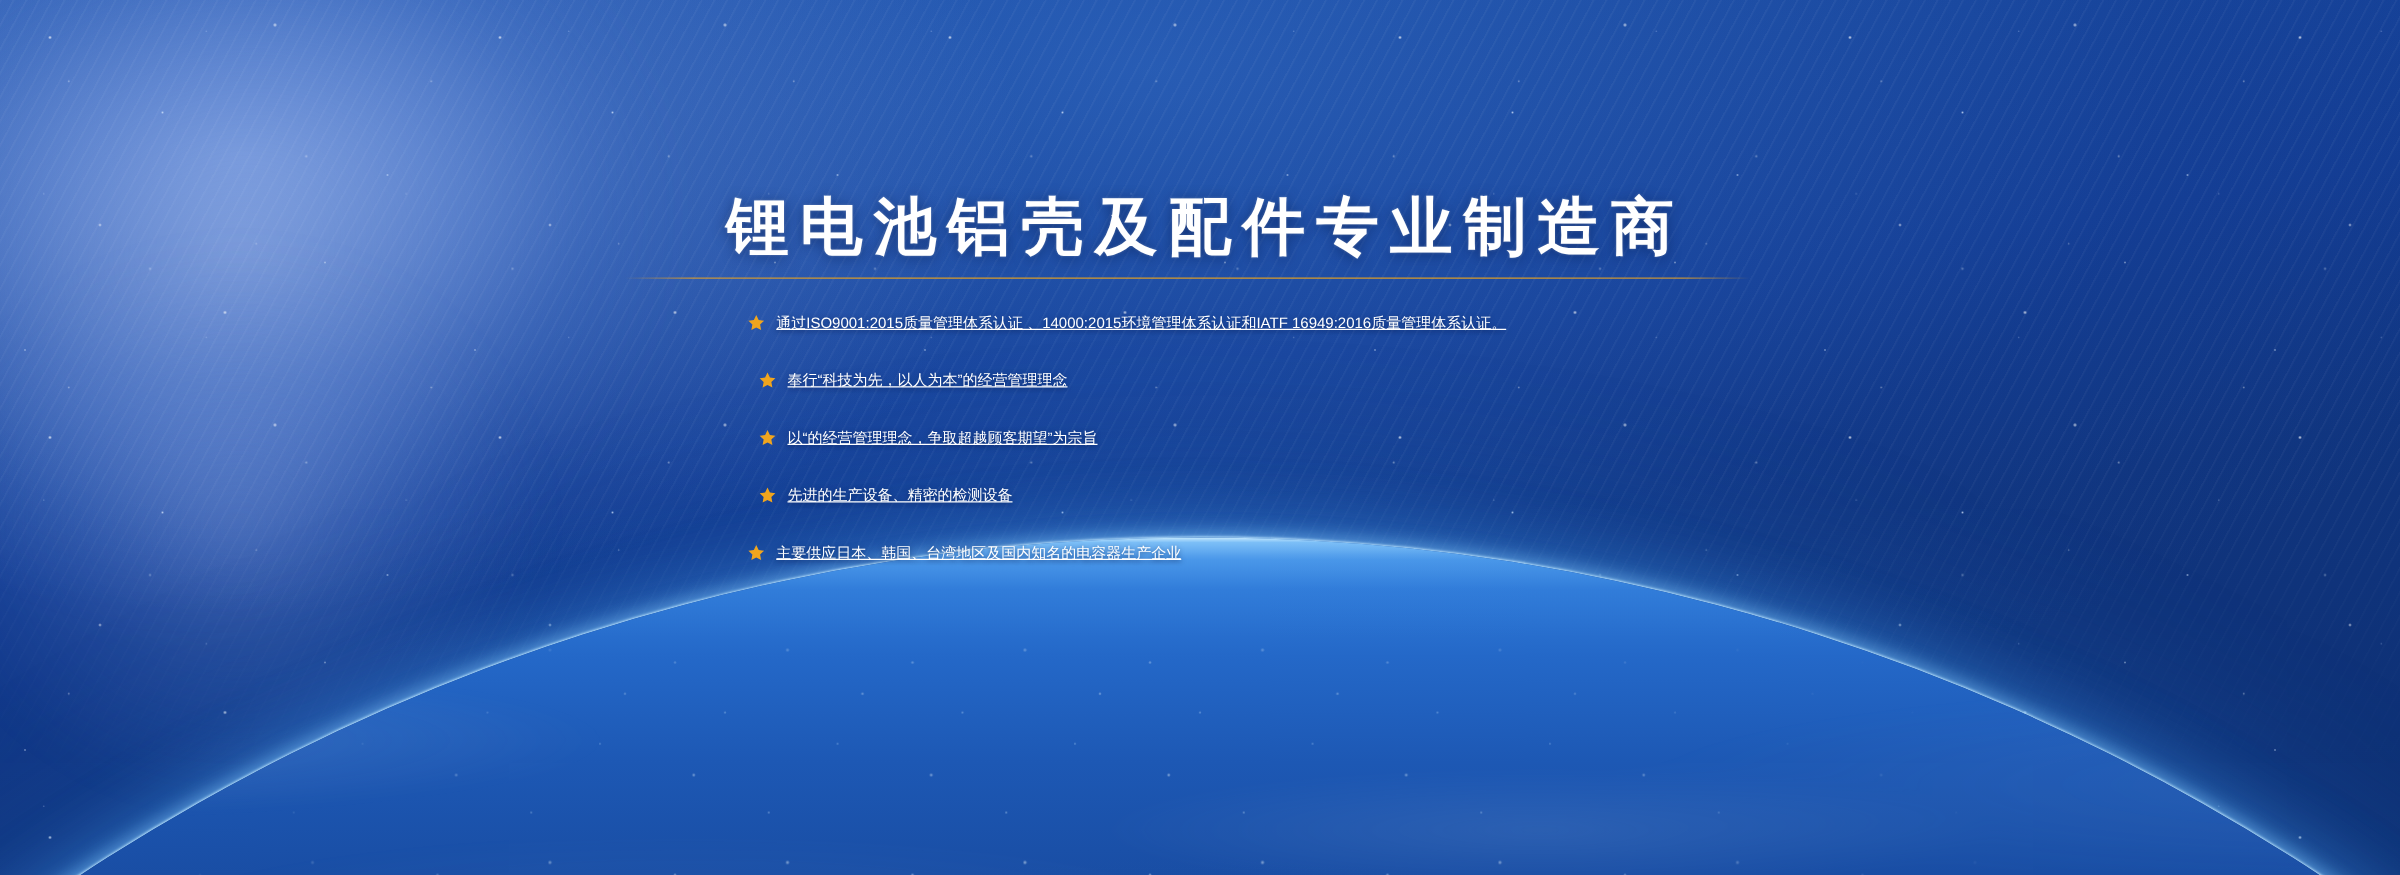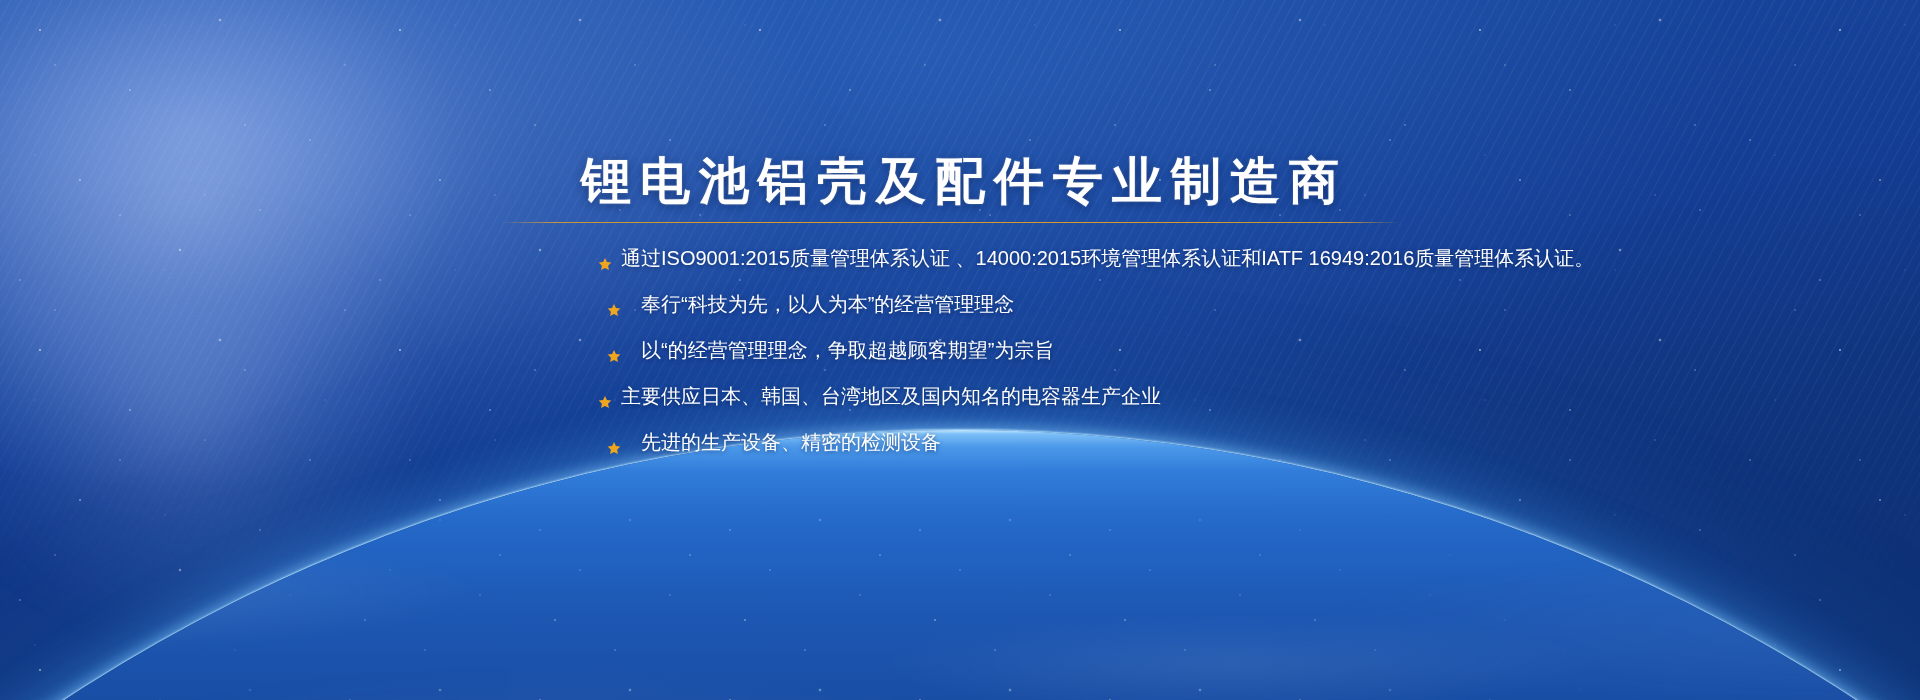--- a/index.html
+++ b/index.html
@@ -215,45 +215,46 @@
   }
 
   .bullets {
     position: absolute;
     left: 598px;
     top: 245px;
     width: 1100px;
   }
   .bullet {
     display: flex;
-    align-items: flex-end;
+    align-items: flex-start;
     margin-bottom: 20px;
     color: #ffffff;
-    font-size: 20px;
+    font-size: 12px;
     line-height: 26px;
     text-shadow: 0 1px 4px rgba(6,26,78,0.6);
     white-space: nowrap;
+    text-decoration: underline;
   }
   .bullet .star {
     flex: 0 0 auto;
     width: 14px;
     height: 14px;
     margin-top: 6px;
     margin-right: 9px;
     color: #f0a51e;
     line-height: 14px;
     font-size: 15px;
     display: block;
   }
   .bullet .star svg { display: block; }
   .bullet .txt {
     flex: 0 1 auto;
   }
   
-  .bullet.indent { margin-left: 9px; gap: 11px; }
+  .bullet.indent { margin-left: 9px; }
 </style>
 </head>
 <body>
 
 <div id="banner">
 
   <div class="nebula"></div>
   <div class="nebula2"></div>
   <div class="stars s1"></div>
   <div class="stars s2"></div>
@@ -294,33 +295,33 @@
 
       <div class="bullet indent">
         <span class="star">
           <svg width="14" height="14" viewBox="0 0 24 24" aria-hidden="true">
             <polygon points="12,1.6 15.3,8.6 22.8,9.6 17.3,14.9 18.7,22.4 12,18.8 5.3,22.4 6.7,14.9 1.2,9.6 8.7,8.6" fill="#f0a51e"></polygon>
           </svg>
         </span>
         <span class="txt">以“的经营管理理念，争取超越顾客期望”为宗旨</span>
       </div>
 
+      <div class="bullet indent">
+        <span class="star">
+          <svg width="14" height="14" viewBox="0 0 24 24" aria-hidden="true">
+            <polygon points="12,1.6 15.3,8.6 22.8,9.6 17.3,14.9 18.7,22.4 12,18.8 5.3,22.4 6.7,14.9 1.2,9.6 8.7,8.6" fill="#f0a51e"></polygon>
+          </svg>
+        </span>
+        <span class="txt">先进的生产设备、精密的检测设备</span>
+      </div>
+
       <div class="bullet">
         <span class="star">
           <svg width="14" height="14" viewBox="0 0 24 24" aria-hidden="true">
             <polygon points="12,1.6 15.3,8.6 22.8,9.6 17.3,14.9 18.7,22.4 12,18.8 5.3,22.4 6.7,14.9 1.2,9.6 8.7,8.6" fill="#f0a51e"></polygon>
           </svg>
         </span>
         <span class="txt">主要供应日本、韩国、台湾地区及国内知名的电容器生产企业</span>
-      </div>
-
-      <div class="bullet indent">
-        <span class="star">
-          <svg width="14" height="14" viewBox="0 0 24 24" aria-hidden="true">
-            <polygon points="12,1.6 15.3,8.6 22.8,9.6 17.3,14.9 18.7,22.4 12,18.8 5.3,22.4 6.7,14.9 1.2,9.6 8.7,8.6" fill="#f0a51e"></polygon>
-          </svg>
-        </span>
-        <span class="txt">先进的生产设备、精密的检测设备</span>
       </div>
 
     </div>
   </div>
 </div>
 
 </body></html>

